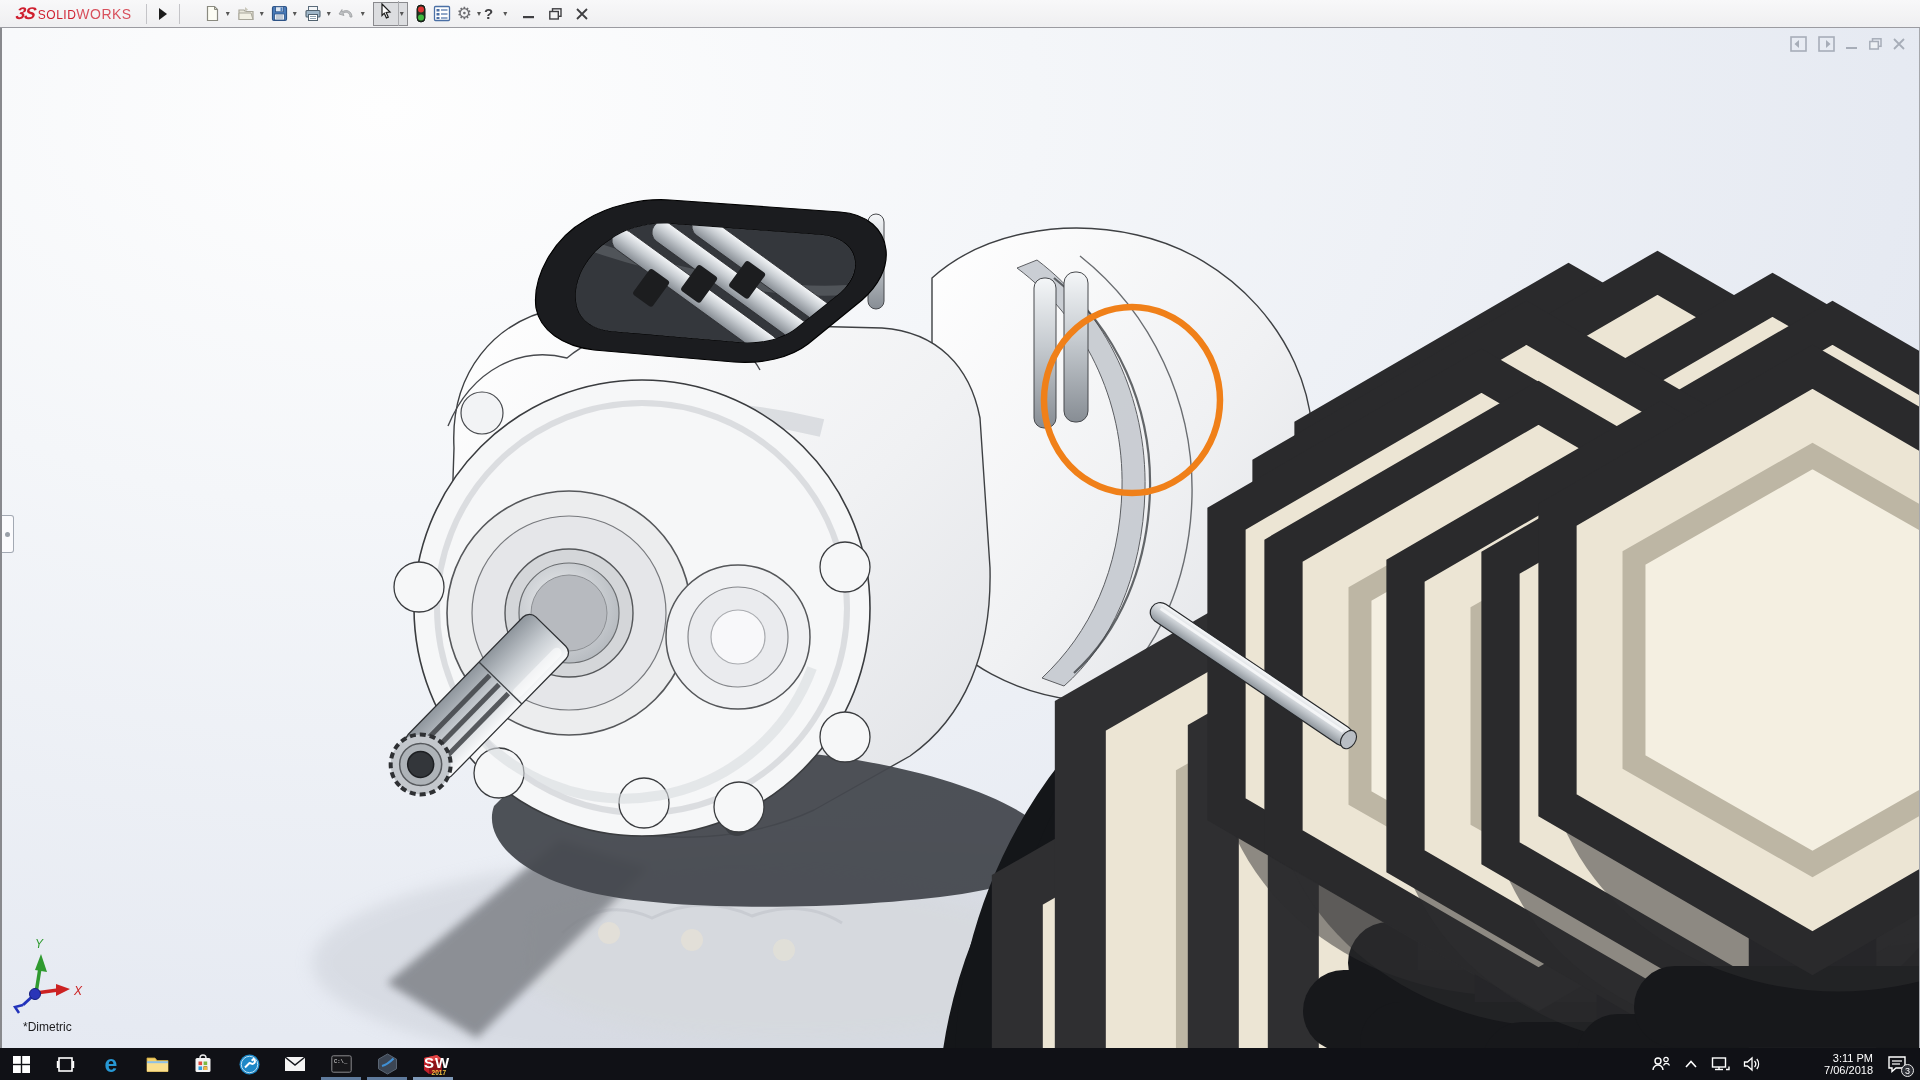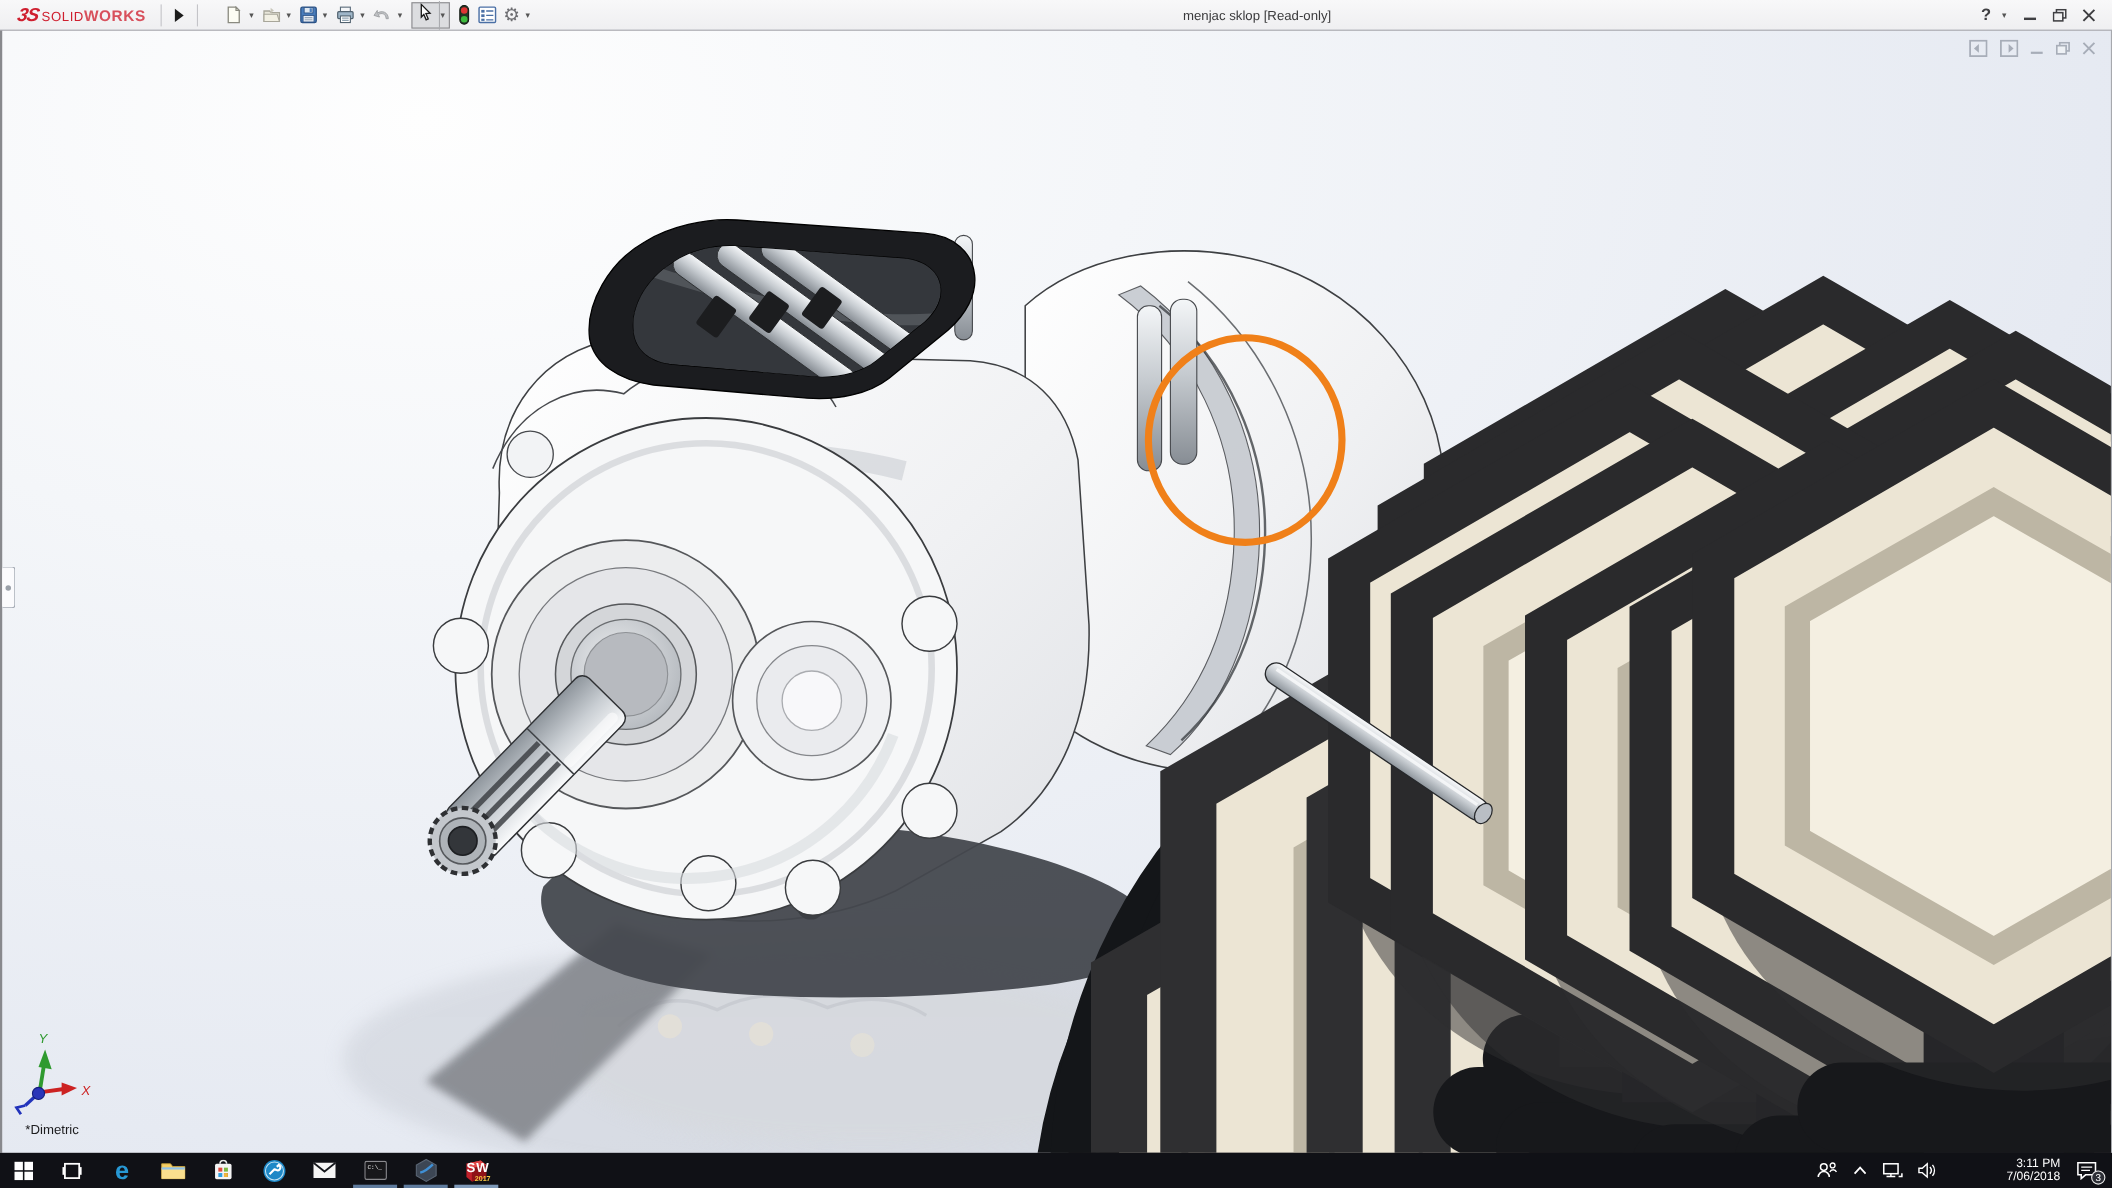--- a/index.html
+++ b/index.html
@@ -6,21 +6,21 @@
   html,body { width:1920px; height:1080px; overflow:hidden; font-family:"Liberation Sans", sans-serif; }
   .screen { position:relative; width:1920px; height:1080px; background:#e8eaf0; }
 
   
   .titlebar { position:absolute; top:0; left:0; right:0; height:28px;
     background:linear-gradient(#f8f8f9,#efeff1); border-bottom:1px solid #9b9ba1;
     display:flex; align-items:center; }
   .brand { display:flex; align-items:baseline; padding:0 10px 0 16px; }
   .brand-mark { font-style:italic; font-weight:bold; font-size:17px; color:#cf1f2f; letter-spacing:-1px; transform:skewX(-12deg); margin-right:3px; }
   .brand-solid { font-weight:normal; font-size:12px; color:#cf1f2f; letter-spacing:.5px; }
-  .brand-works { font-weight:bold; font-size:14px; color:#d8505c; letter-spacing:.5px; }
+  .brand-works { font-weight:normal; font-size:14px; color:#d8505c; letter-spacing:.5px; }
   .tb-sep { width:1px; height:20px; background:#c4c4c8; margin:0 4px; }
   .flyout-arrow { width:0; height:0; border-left:8px solid #1c1c1c; border-top:6px solid transparent; border-bottom:6px solid transparent; margin:0 8px; }
   .tb-icons { display:flex; align-items:center; gap:2px; margin-left:18px; }
   .tb-btn { display:flex; align-items:center; justify-content:center; height:24px; padding:0 2px; }
   .dd { font-size:8px; color:#555; margin:0 3px 0 1px; }
   .sel-group { display:flex; align-items:center; border:1px solid #8a8a8e; background:#dcdde0; height:24px; margin:0 3px; }
   .sel-main { padding:2px 4px; border-right:1px solid #aaabaf; }
   .titlebar-title { flex:1; text-align:center; font-size:12px; color:#3a3a3c; }
   .tb-right { display:flex; align-items:center; gap:9px; padding-right:12px; }
   .help-q { font-size:15px; font-weight:bold; color:#3f3f42; }
@@ -47,21 +47,21 @@
   .task-btn { width:46px; display:flex; align-items:center; justify-content:center; position:relative; }
   .underline-bar { position:absolute; bottom:0; left:3px; right:3px; height:3px; background:#5f7b9d; }
   .underline-bar.active { background:#7e99b8; }
   .tray { margin-left:auto; display:flex; align-items:center; gap:7px; padding-right:10px; }
   .tray-btn { display:flex; align-items:center; justify-content:center; padding:0 3px; position:relative; height:32px; }
   .clock { text-align:right; color:#ffffff; font-size:11px; line-height:12px; padding:0 4px;margin-left:48px; }
   .badge { position:absolute; right:-4px; bottom:3px; width:13px; height:13px; border-radius:50%;
     background:#2d2f36; border:1px solid #e8e8e8; color:#fff; font-size:9px; display:flex; align-items:center; justify-content:center; }
   .edge-glyph { font-size:23px; font-weight:bold; color:#2798d4; }
   .sw-cube { position:relative; width:22px; height:22px; }
-  .sw-letters { position:absolute; left:2px; top:1px; color:#fff; font-size:12px; font-weight:bold; letter-spacing:1px; }
+  .sw-letters { position:absolute; left:2px; top:1px; color:#fff; font-size:15px; font-weight:bold; letter-spacing:1px; }
   .sw-year { position:absolute; right:-2px; bottom:-1px; color:#f5c542; font-size:6.5px; font-weight:bold; }
 </style>
 </head>
 <body>
 
 <div class="screen">
 
   <div class="titlebar">
     <div class="brand">
       <span class="brand-mark">3S</span>
@@ -140,21 +140,20 @@
           <line x1="8" y1="9" x2="14.5" y2="9" stroke="#4a6fa5" stroke-width="1.2"></line>
           <line x1="8" y1="13" x2="14.5" y2="13" stroke="#4a6fa5" stroke-width="1.2"></line>
         </svg>
       </div>
       <div class="tb-btn">
         <span style="font-size:17px; color:#6e6e72;">⚙</span>
       </div>
         <span class="dd">▾</span>
     </div>
 
-    <div class="titlebar-title">menjac sklop [Read-only]</div>
 
     <div class="tb-right">
       <span class="help-q">?</span>
       <span class="dd">▾</span>
       <div class="winbtn">
         <svg width="11" height="11" viewBox="0 0 11 11">
             <rect x="0" y="8" width="11" height="2.2" fill="#3f3f42"></rect>
           </svg>
       </div>
       <div class="winbtn">

